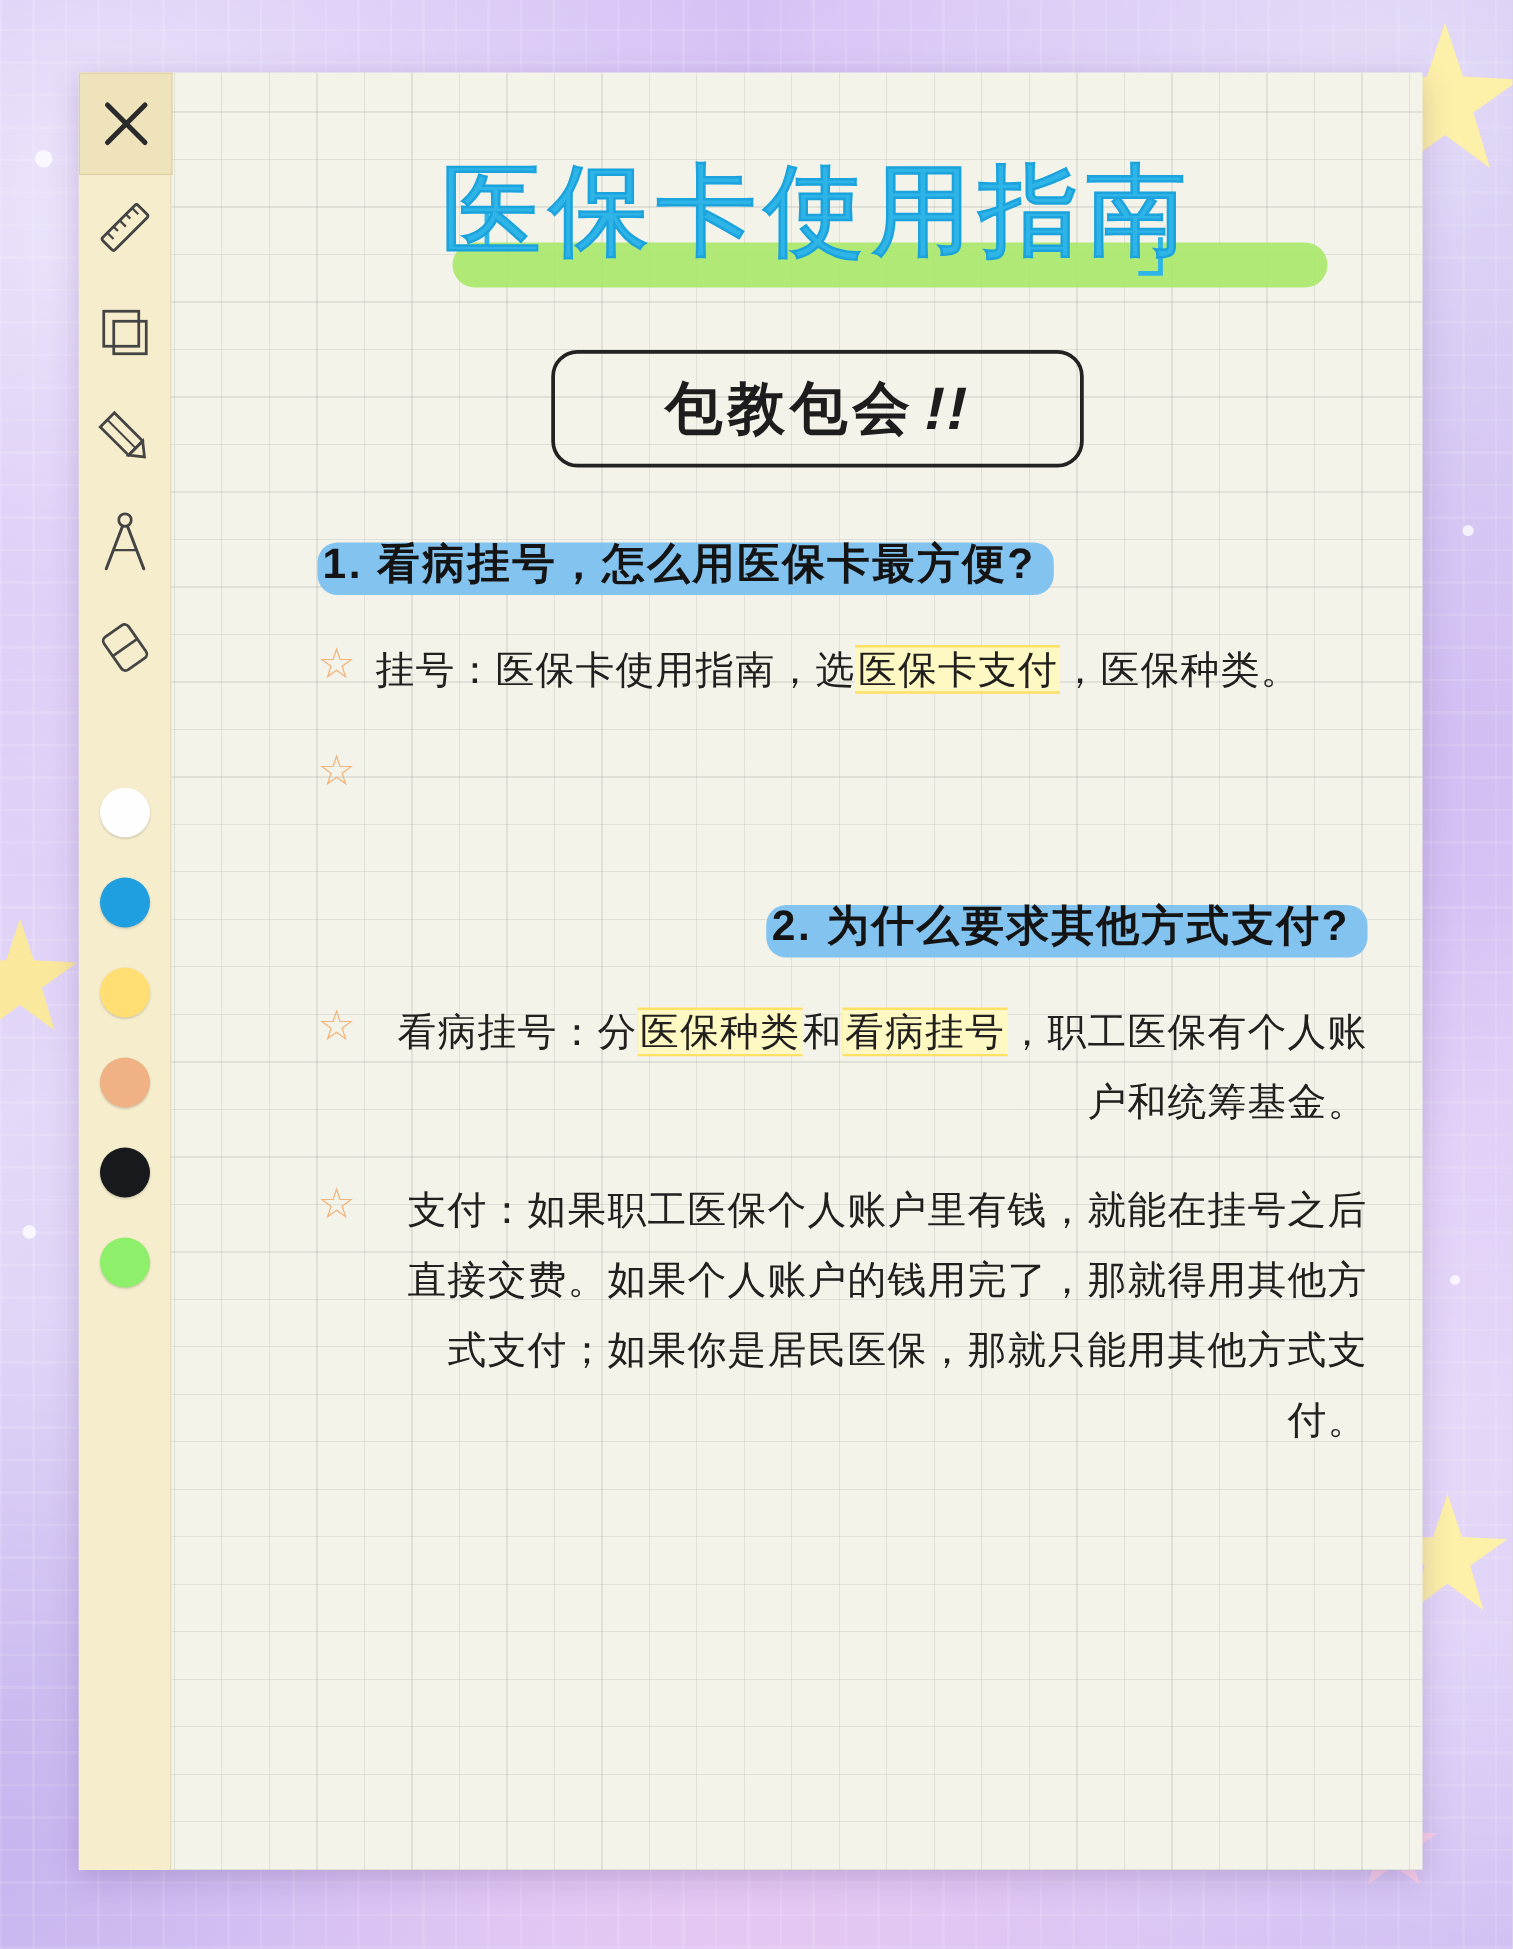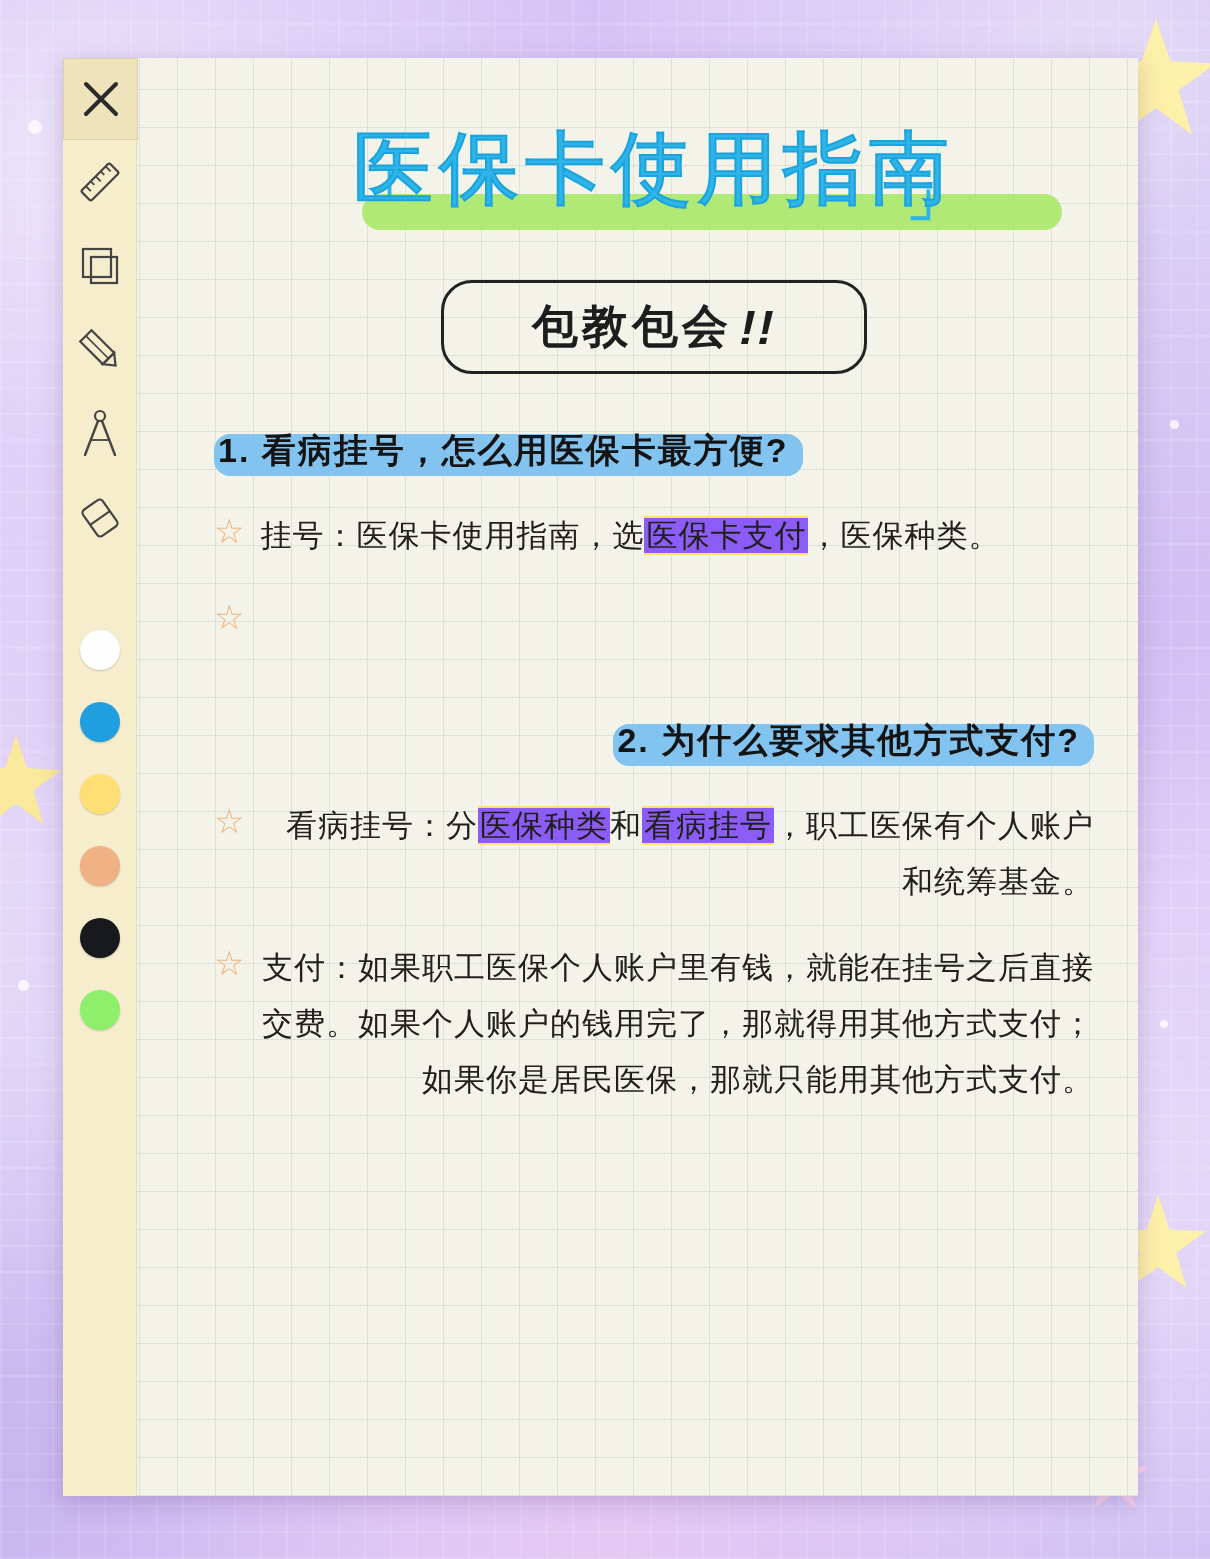--- a/index.html
+++ b/index.html
@@ -144,41 +144,41 @@
     font-weight: 700;
   }
   .quote.left  { left: 140px;  top: 42px; }
   .quote.right { right: 130px; top: 42px; }
 
   .subtitle-box {
     margin: 16px auto 0;
     width: 420px;
     height: 88px;
     border: 3px solid #222;
-    border-radius: 31px;
+    border-radius: 21px;
     display: flex;
     align-items: center;
     justify-content: center;
     gap: 8px;
   }
   .subtitle {
     font-size: 46px;
     font-weight: 700;
     color: #1d1d1d;
     letter-spacing: 4px;
   }
   .subtitle-bang {
     font-size: 48px;
     font-weight: 700;
     color: #1d1d1d;
     transform: skewX(-12deg);
     letter-spacing: 2px;
   }
 
-  .section { margin-top: 52px; }
+  .section { margin-top: 52px; margin-left: 40px; }
   .section.second { margin-top: 76px; text-align: right; }
 
   .sec-head {
     position: relative;
     display: inline-block;
     padding: 2px 14px 4px 4px;
     font-size: 34px;
     font-weight: 700;
     color: #141414;
     letter-spacing: 2px;
@@ -207,21 +207,21 @@
     color: #f0b37a;
     line-height: 46px;
   }
   .item-text {
     font-size: 31px;
     line-height: 56px;
     color: #22201e;
     letter-spacing: 1px;
   }
   .hl-yellow {
-    background: #8b5cf6;
+    background: #fef9c3;
     box-shadow: 0 -2px 0 #ffe066, 0 2px 0 #ffe066;
     padding: 0 2px;
   }
 </style>
 </head>
 <body>
 
 <div class="bg">
   <div class="bg-plaid"></div>
   <div class="star s1"></div>

